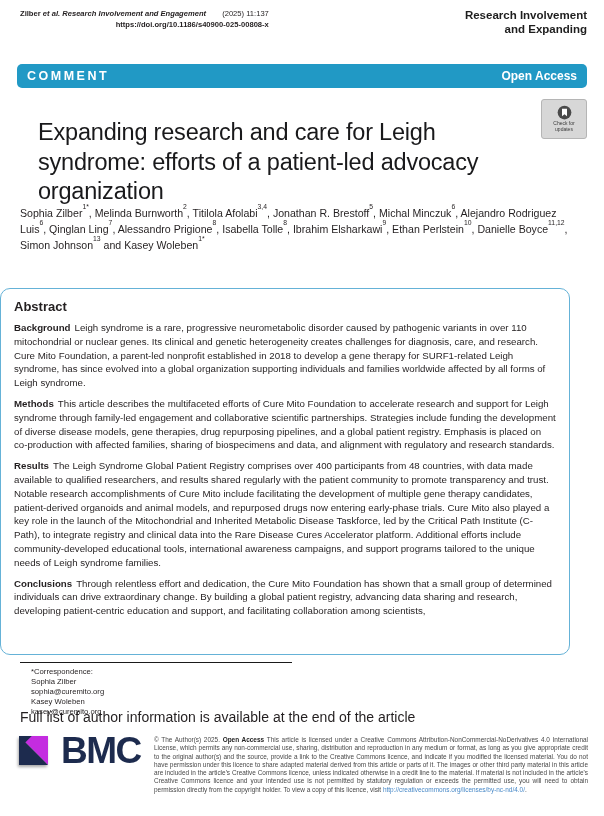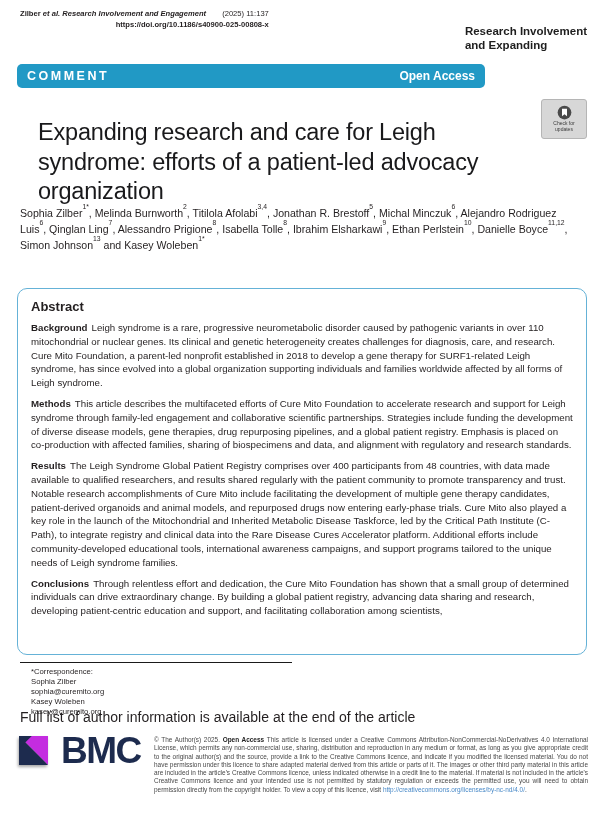--- a/index.html
+++ b/index.html
@@ -7,42 +7,42 @@
     position:relative; width:604px; height:816px; margin:0 auto;
     background:#ffffff; overflow:hidden;
     font-family:"Liberation Sans", sans-serif; color:#231f20;
   }
   
   .header-left { position:absolute; left:20px; top:9px; font-size:7.6px; line-height:10.5px;text-align:right; }
   .cite-authors { font-weight:700; }
   .cite-journal { font-weight:700; font-style:italic; }
   .cite-issue { margin-left:16px; font-weight:400; }
   .doi { font-weight:700; }
-  .header-right { position:absolute; right:17px; top:24px; 
+  .header-right { position:absolute; right:17px; top:8px; text-align:right;
     font-size:11.5px; font-weight:700; line-height:14px; color:#1e1e1e; }
   
-  .comment-bar { position:absolute; left:17px; top:64px; width:468px; height:24px;
+  .comment-bar { position:absolute; left:17px; top:64px; width:570px; height:24px;
     background:var(--teal,#2199c5); border-radius:5px; box-sizing:border-box;
     display:flex; justify-content:space-between; align-items:center; padding:0 10px; }
   .comment-label { color:#fff; font-weight:700; font-size:12.5px; letter-spacing:2.5px; }
   .open-access { color:#fff; font-weight:700; font-size:12px; }
   
   .crossmark { position:absolute; left:541px; top:99px; width:44px; height:38px;
     background:#d7d7d7; border:1px solid #b5b5b5; border-radius:3px;
     display:flex; flex-direction:column; align-items:center; justify-content:center; gap:1px;
     cursor:pointer; }
   .cm-text { font-size:5px; line-height:5.6px; text-align:center; color:#3a3a3a; }
   
   .title { position:absolute; left:20px; top:100px; width:490px; margin:18px;
     font-size:23.5px; line-height:29.5px; font-weight:500; color:#19191b; letter-spacing:-0.2px; }
   .authors { position:absolute; left:20px; top:205px; width:562px;
     font-size:10.6px; line-height:16px; color:#231f20; }
   .authors sup { font-size:6.8px; line-height:0; position:relative; top:-3.5px; }
   
-  .abstract-box { position:absolute; left:17px; top:288px; width:570px; height:367px;
+  .abstract-box { position:absolute; left:0; top:288px; width:570px; height:367px;
     border:1.5px solid var(--box-border,#65b2d7); border-radius:10px; box-sizing:border-box;
     padding:10px 13px; overflow:hidden; }
   .abs-title { font-size:13px; font-weight:700; margin:0 0 7px 0; }
   .abs-p { font-size:9.7px; line-height:13.8px; margin:4px 0 7px 0; }
   .abs-p b { margin-right:4px; }
   
   .fn-divider { position:absolute; left:20px; top:662px; width:272px; height:0; border-top:1px solid #1a1a1a; }
   .correspondence { position:absolute; left:31px; top:667px; font-size:7.7px; line-height:10px; }
   .fulllist { position:absolute; left:20px; top:709px; font-size:14px; }
   

